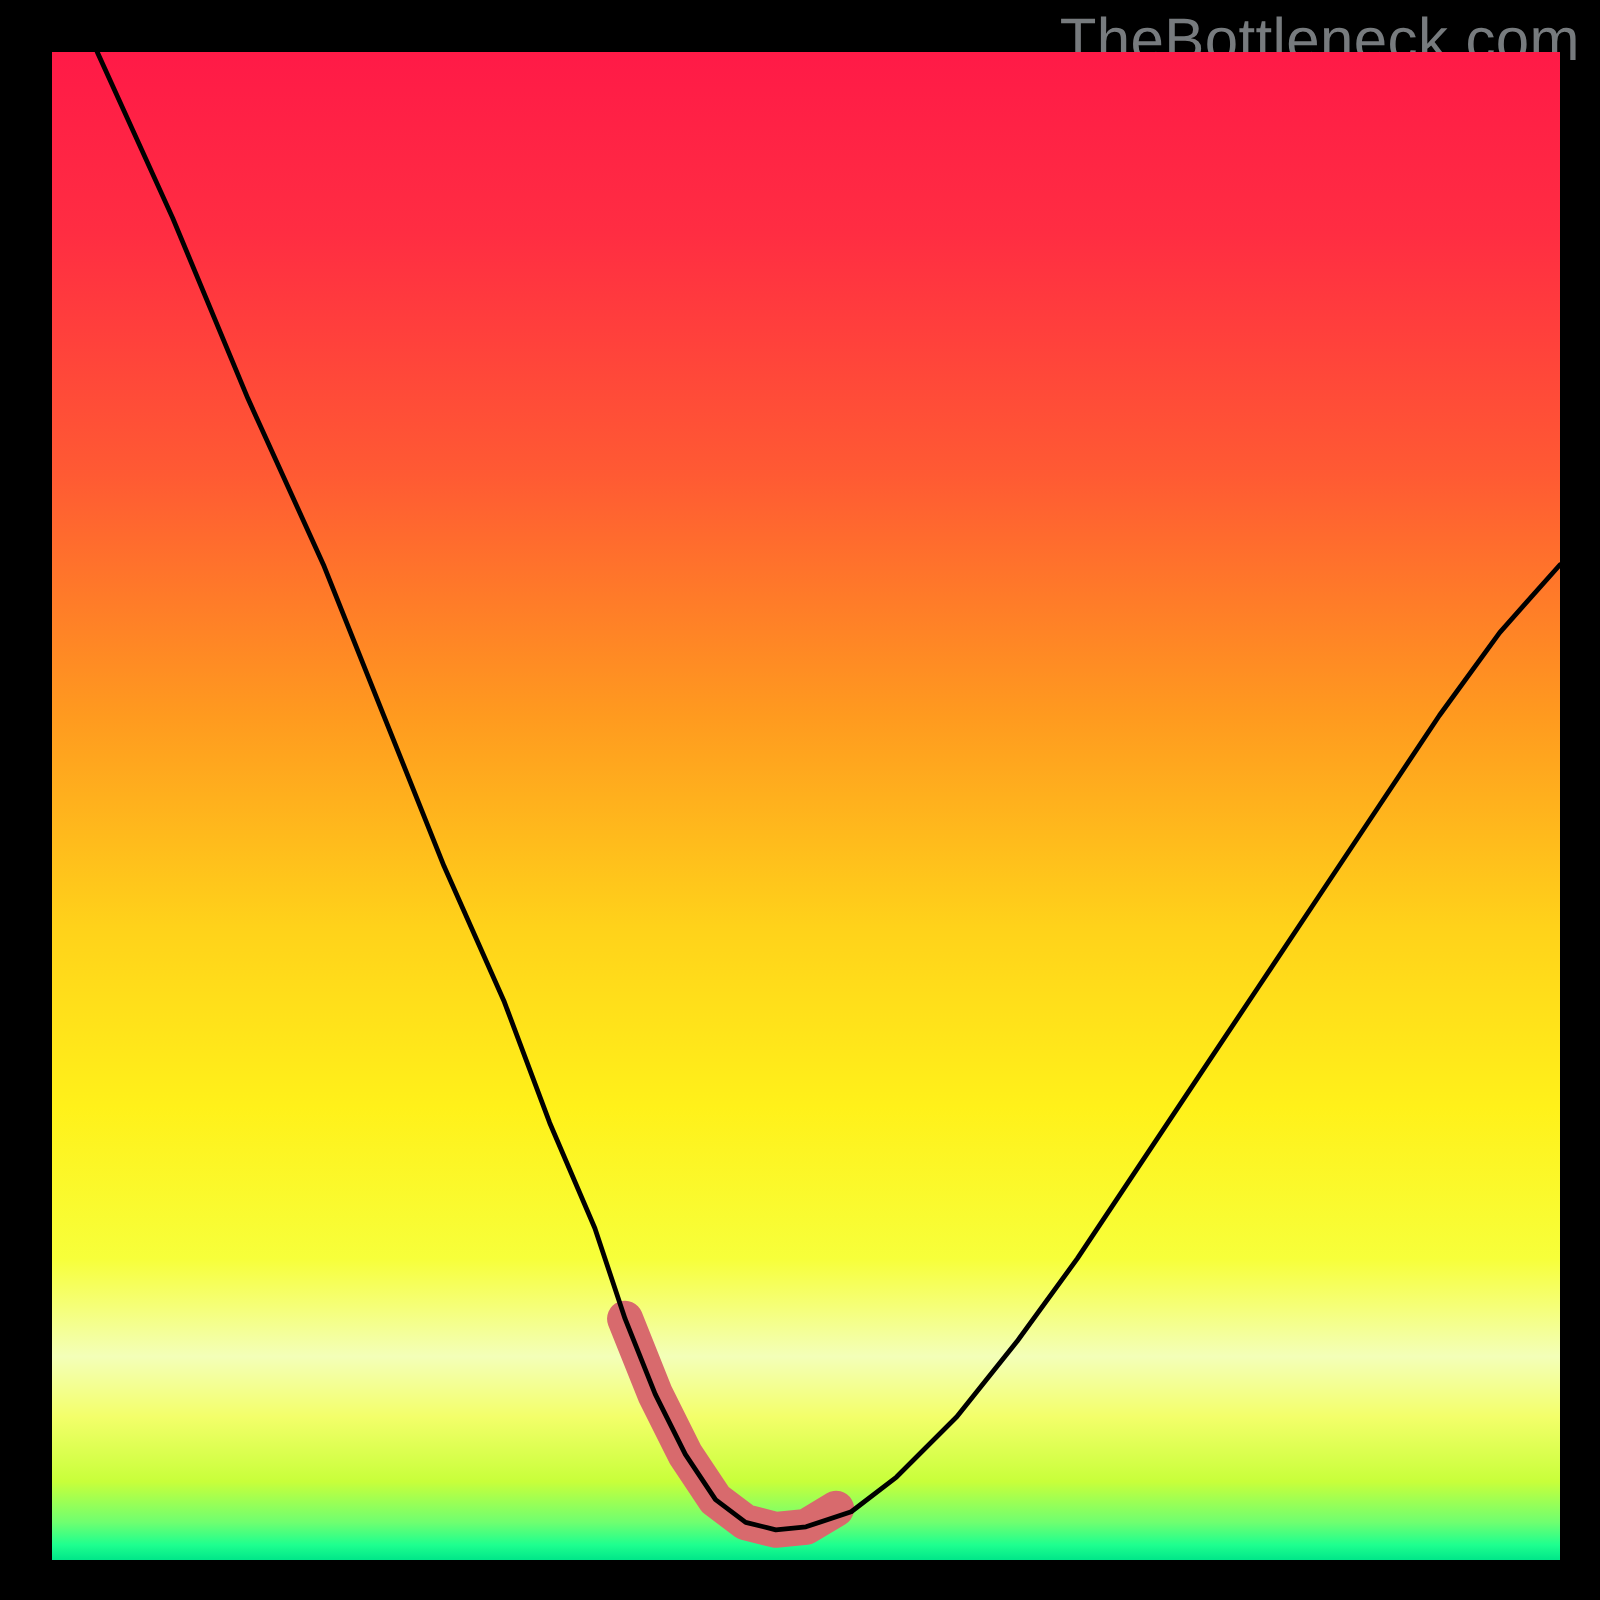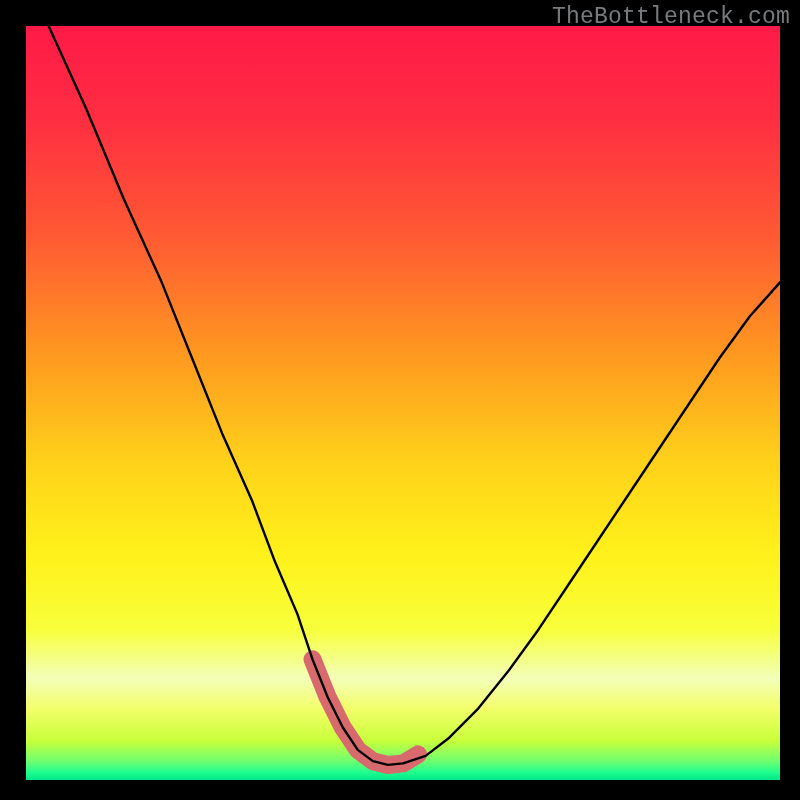--- a/index.html
+++ b/index.html
@@ -30,24 +30,23 @@
   }
   .curve-svg {
     position: absolute;
     inset: 0;
   }
   .watermark {
     position: absolute;
     top: 4px;
     right: 10px;
     color: #777b7e;
-    font-size: 23px;
+    font-size: 30px;
     font-weight: 500;
     letter-spacing: 0.2px;
-    font-family: Liberation Mono, monospace;
   }
 </style>
 </head>
 <body>
 
 <div class="frame">
 
   <div class="watermark">TheBottleneck.com</div>
 
   <div class="plot-area">

